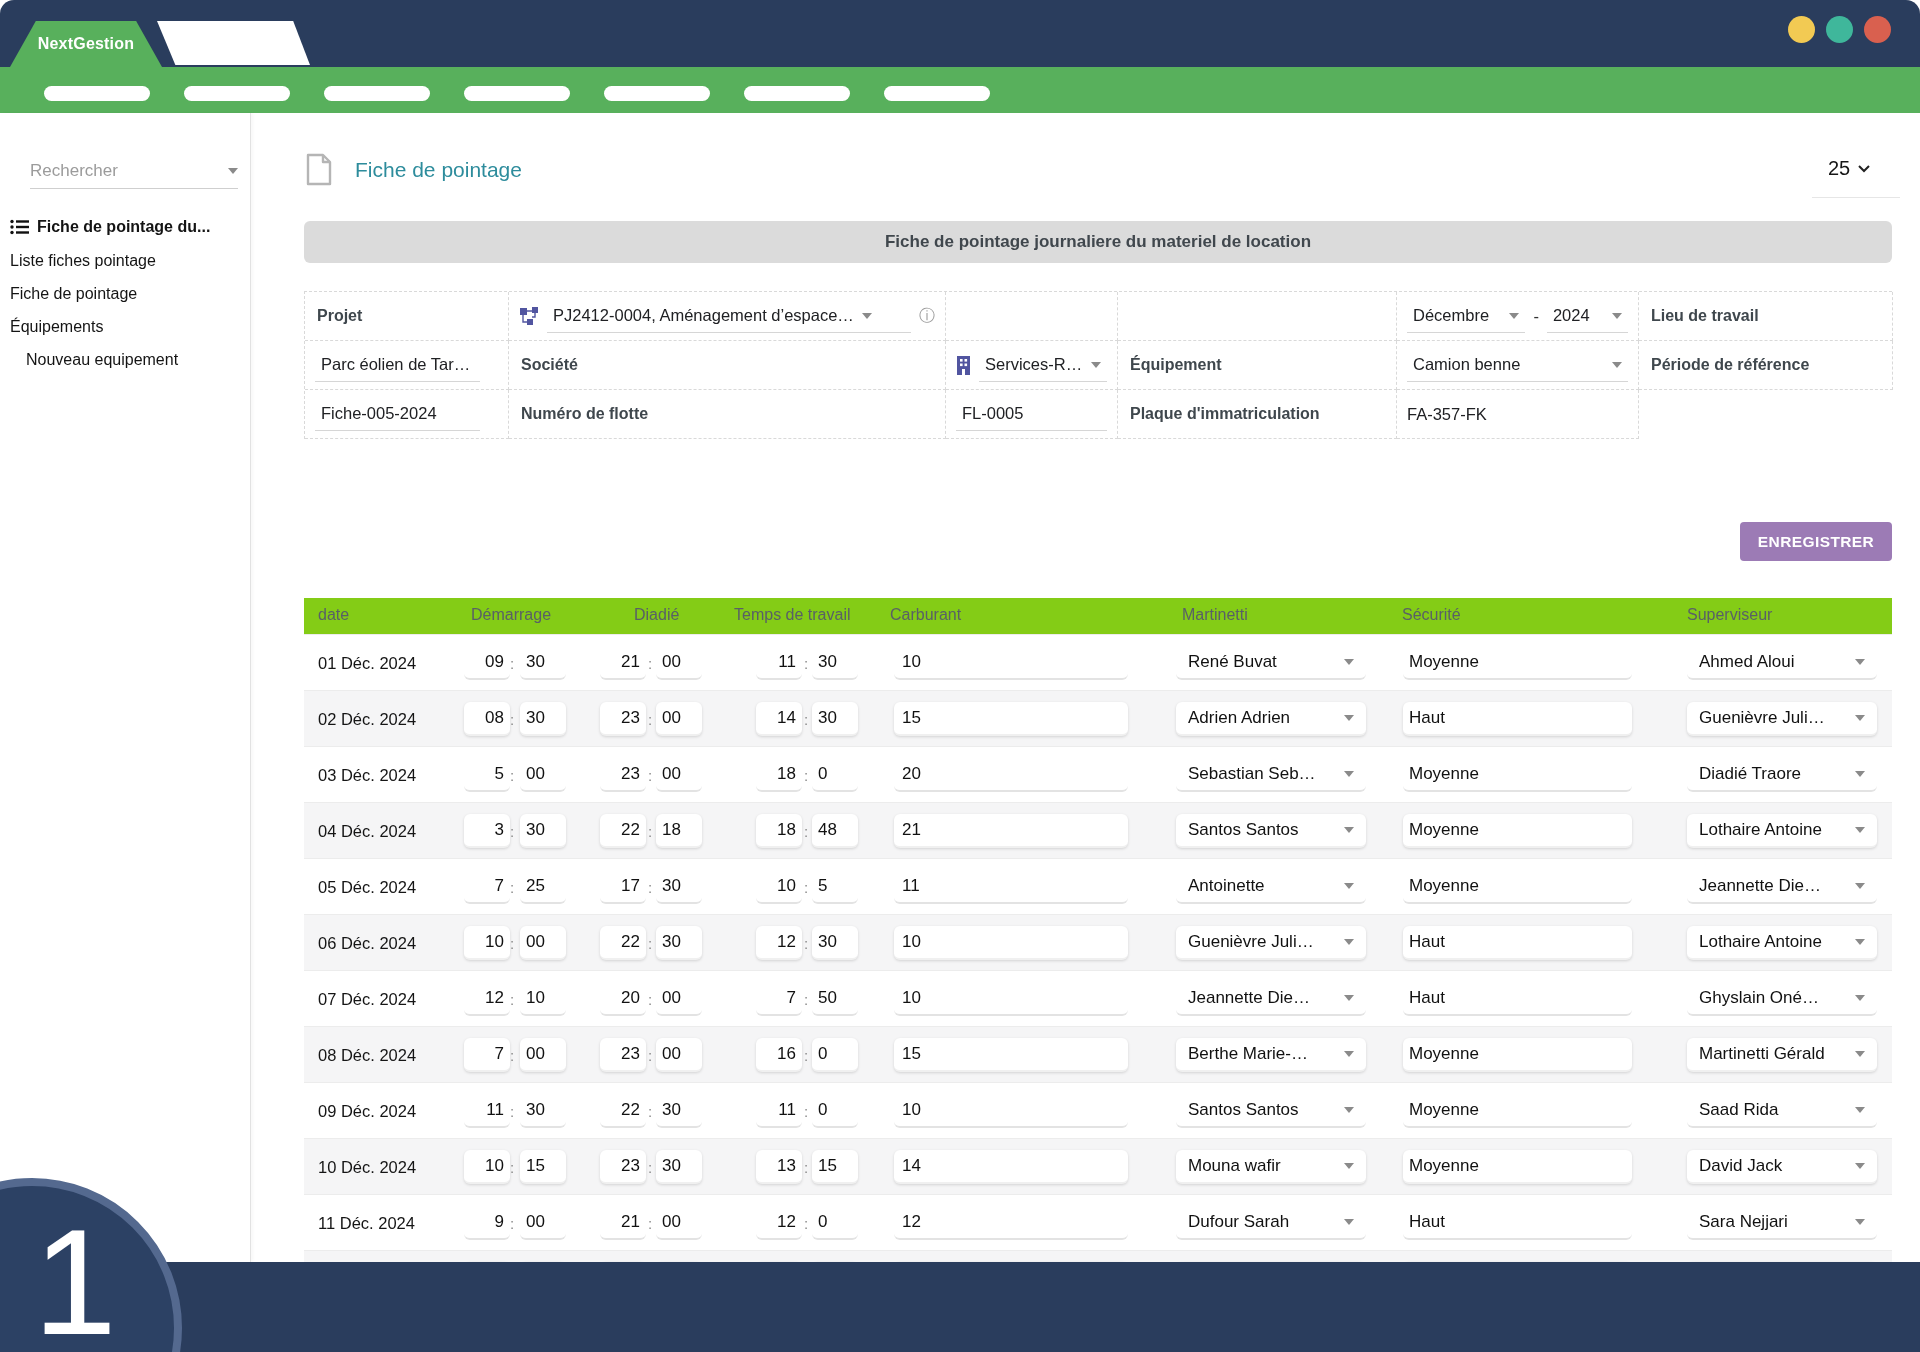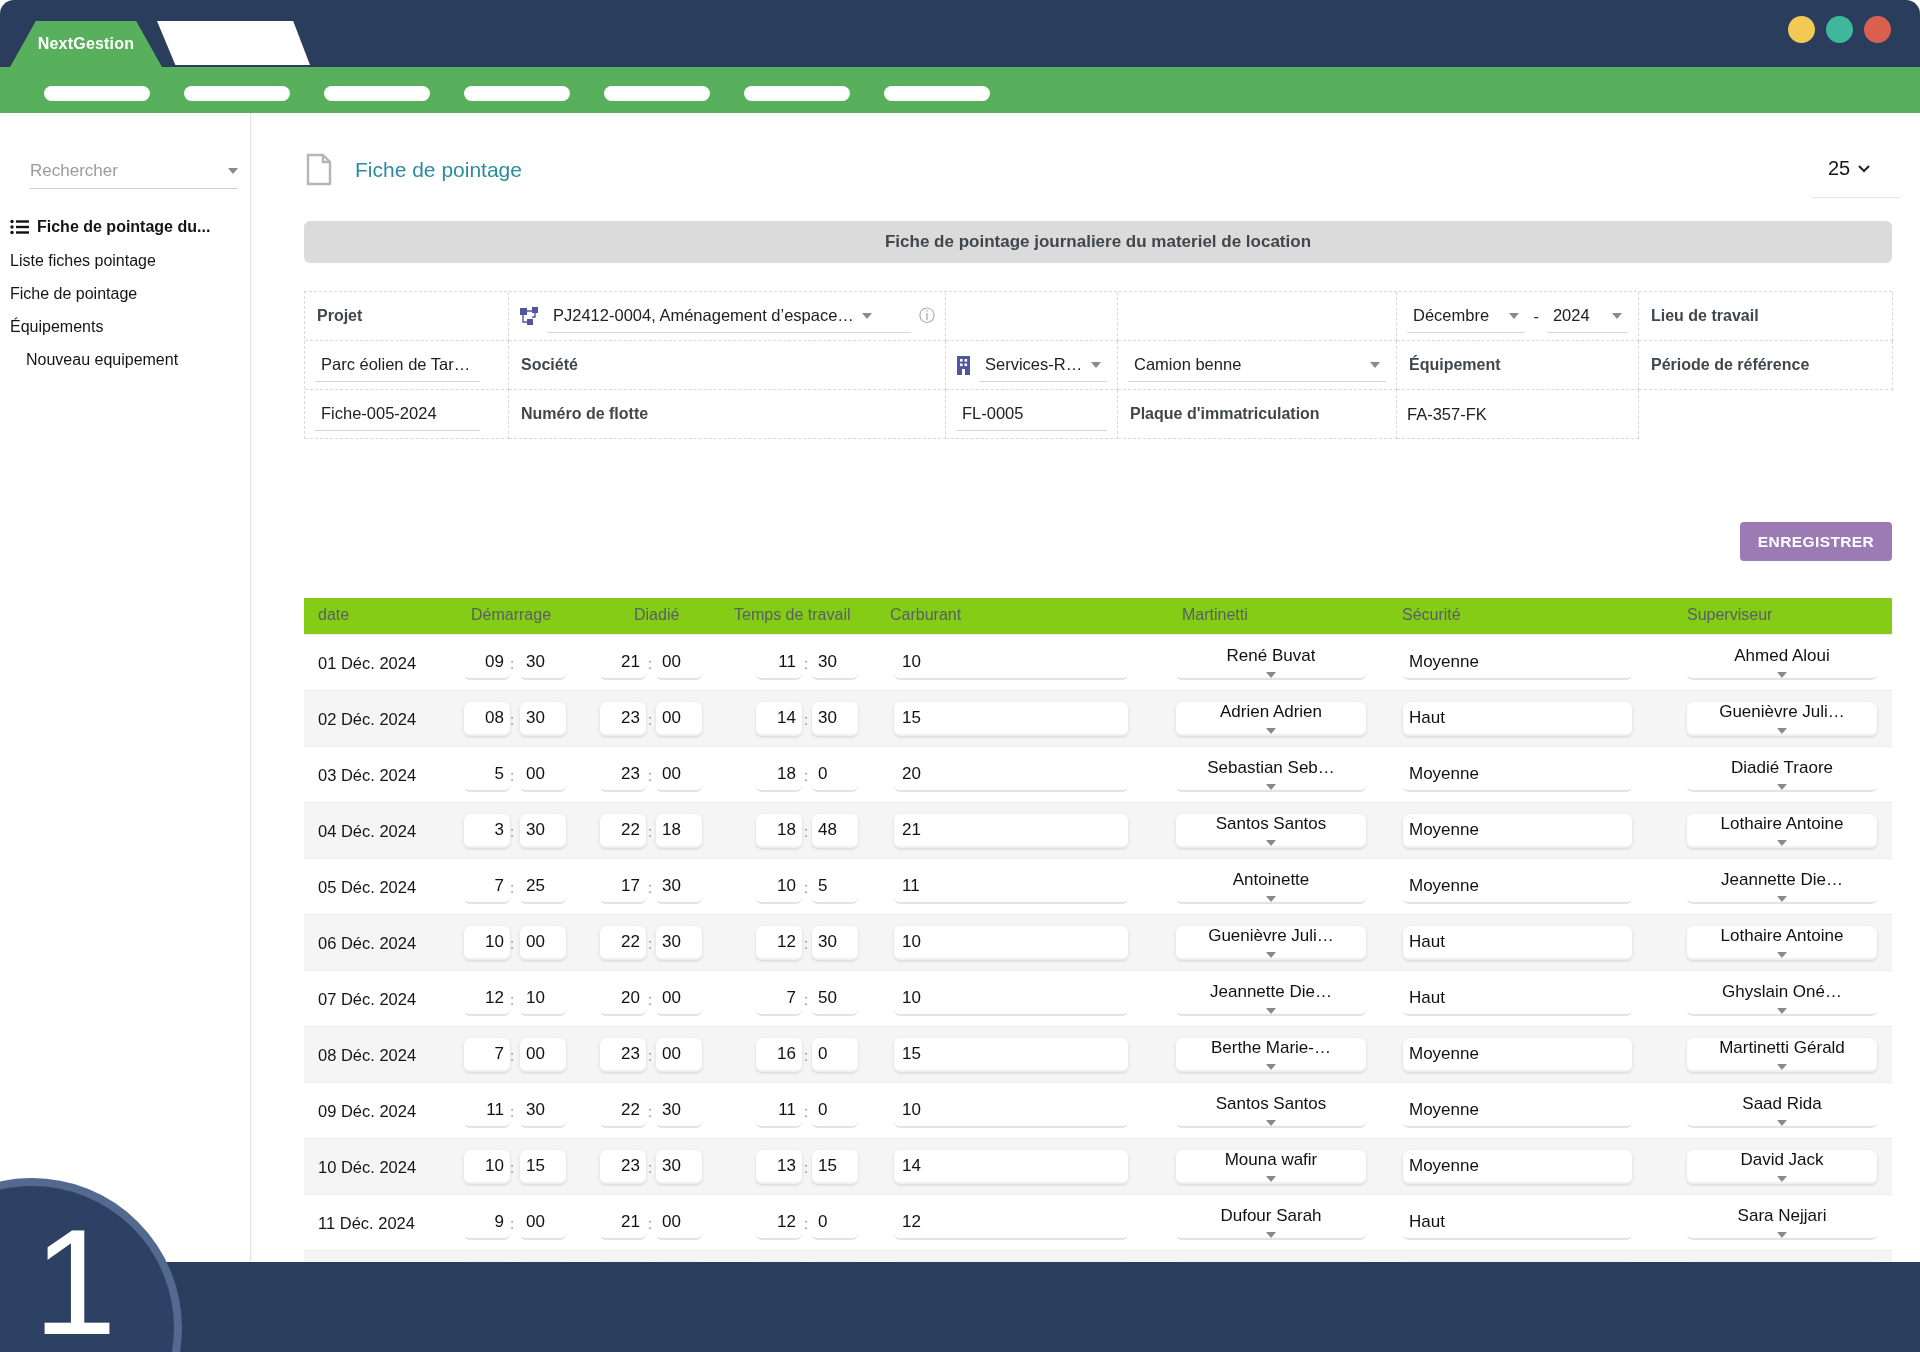--- a/index.html
+++ b/index.html
@@ -91,21 +91,21 @@
   .dem-h { left: 160px; } .dem-c { left: 202px; } .dem-m { left: 216px; }
   .arr-h { left: 296px; } .arr-c { left: 340px; } .arr-m { left: 352px; }
   .tdt-h { left: 452px; } .tdt-c { left: 496px; } .tdt-m { left: 508px; }
   .winput { position: absolute; top: 11px; height: 34px; background: #fff; border-radius: 6px;
             border-bottom: 2px solid #e3e3e3; display: flex; align-items: center; padding: 0 8px;
             font-size: 17px; color: #111; }
   .c-carb { left: 590px; width: 234px; }
   .c-sec  { left: 1099px; width: 229px; padding-left: 6px; }
   .sel { position: absolute; top: 11px; height: 34px; background: #fff; border-radius: 6px;
          border-bottom: 2px solid #e3e3e3; display: flex; align-items: center; padding: 0 12px;
-         font-size: 17px; color: #111; cursor: pointer; flex-direction: column; }
+         font-size: 17px; color: #111; cursor: pointer; }
   .sel .name { flex: 1; white-space: nowrap; overflow: hidden; text-overflow: ellipsis; }
   .c-cond { left: 872px; width: 190px; }
   .c-sup  { left: 1383px; width: 190px; }
   .trow.alt .tbox, .trow.alt .winput, .trow.alt .sel { box-shadow: 0 1px 3px rgba(0,0,0,.14); border-bottom-color: #f0f0f0; }
 
   
   .footer { position: absolute; left: 0; top: 1262px; width: 1920px; height: 90px;
             background: var(--navy, #2a3d5d); z-index: 5; }
   .page-circle { position: absolute; left: -118px; top: 1178px; width: 300px; height: 300px;
                  border-radius: 50%; background: #2c4164; border: 8px solid #54698f; z-index: 6; }
@@ -228,27 +228,27 @@
           <rect x="8.5" y="3" width="2.6" height="2.6" fill="#fff"></rect>
         <rect x="4" y="7.5" width="2.6" height="2.6" fill="#fff"></rect>
           <rect x="8.5" y="7.5" width="2.6" height="2.6" fill="#fff"></rect>
         <rect x="6" y="13" width="3" height="6" fill="#fff"></rect>
       </svg>
       <span class="uline grow">
         <span class="txt">Services-Roto (Berthe, F…</span>
         <span class="caret"></span>
       </span>
     </div>
+    <div class="fcell f-label">Équipement</div>
     <div class="fcell f-value">
       <span class="uline grow">
         <span class="txt grow">Camion benne</span>
         <span class="caret"></span>
       </span>
     </div>
-    <div class="fcell f-label">Équipement</div>
 
     <div class="fcell f-label">Période de référence</div>
     <div class="fcell f-value">
       <span class="uline grow" style="margin-right:18px">
         <span class="txt">Fiche-005-2024</span>
       </span>
     </div>
     <div class="fcell f-label">Numéro de flotte</div>
     <div class="fcell f-value">
       <span class="uline grow">

